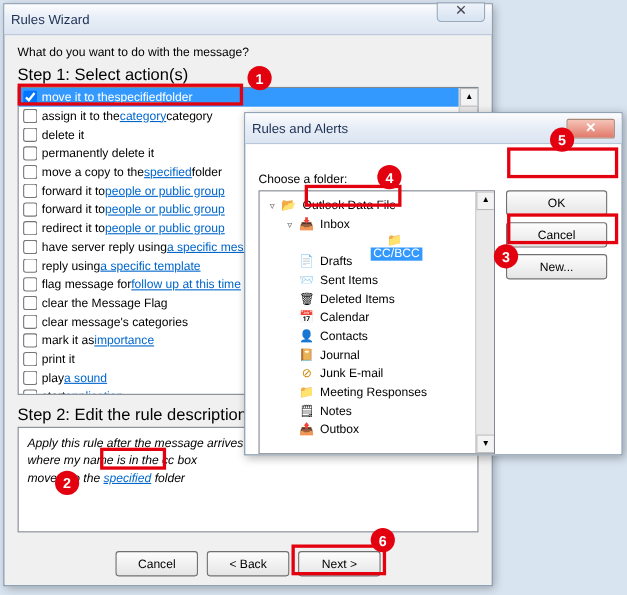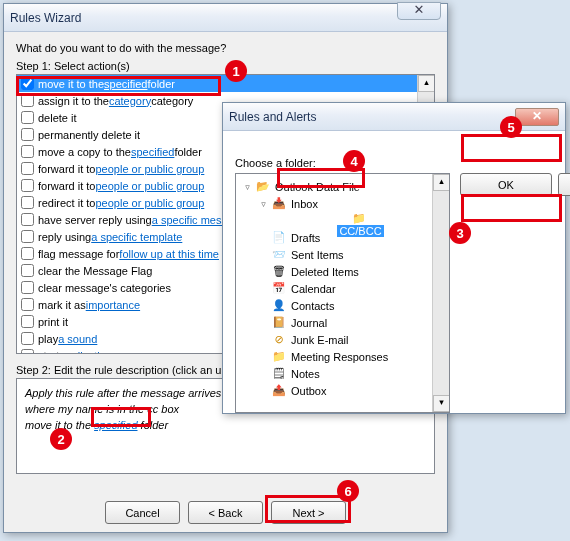--- a/index.html
+++ b/index.html
@@ -9,21 +9,21 @@
 .wiz { left: 3px; top: 3px; width: 445px; height: 530px; }
 .alert { left: 222px; top: 102px; width: 344px; height: 312px; z-index: 50; background: #fff; }
 
 .titlebar { height: 28px; background: linear-gradient(to bottom,#fcfcfd,#e8eef7 45%,#dbe5f1); border-bottom: 1px solid #b8c6d9; display: flex; align-items: center; padding: 11px 6px; position: relative; }
 .titlebar .ttl { font-size: 12px; color: #1b2f52; flex: 1; }
 .titlebar .closex { width: 44px; height: 18px; border: 1px solid #a87; border-radius: 2px; background: linear-gradient(#f5c4b8,#e2796a); color: #fff; font-weight: bold; text-align: center; line-height: 15px; font-size: 12px; cursor: pointer; }
 .titlebar .minclose { position:absolute; right:6px; top:-2px; width:44px; height:18px; border:1px solid #9ab; border-radius:0 0 4px 4px; background:linear-gradient(#eef3fa,#d7e3f2); text-align:center; line-height:14px; color:#445; cursor:pointer; font-size:13px;}
 
 .wiz-body { padding: 10px 12px 8px; }
 .q { font-size: 11px; margin-bottom: 6px; }
-.step-lbl { font-size: 11px; }
+.step-lbl { font-size: 15px; }
 
 .actions { border: 1px solid #828790; background: #fff; height: 280px; overflow: hidden; position: relative; margin-top: 2px; }
 .action-row { display: flex; align-items: center; height: 17px; padding: 0 4px; white-space: nowrap; }
 .action-row.sel { background: #3399ff; color: #fff; }
 .action-row input[type=checkbox] { margin-right: 4px; width: 13px; height: 13px; }
 .lnk { color: #0066cc; text-decoration: underline; }
 .action-row.sel .lnk { color: #fff; }
 .scroll-ghost { position: absolute; right: 0; top: 0; width: 17px; height: 100%; background: #e9e9e9; border-left: 1px solid #ccc; }
 .scroll-ghost .up, .scroll-ghost .dn { position:absolute; left:0; width:17px; height:17px; background:#f3f3f3; border:1px solid #bbb; text-align:center; line-height:13px; font-size:9px;}
 .scroll-ghost .up{top:0;} .scroll-ghost .dn{bottom:0;}
@@ -38,21 +38,21 @@
 .tree-wrap { display: flex; gap: 10px; }
 .tree { border: 1px solid #828790; background: #fff; width: 215px; height: 240px; overflow: hidden; position: relative; padding: 4px 2px; }
 .tree .scroll-ghost{height:100%;}
 .tnode { display: flex; align-items: center; height: 17px; white-space: nowrap; }
 .tw0{padding-left:4px;} .tw1{padding-left:20px;} .tw2{padding-left:36px;flex-direction:column;}
 .exp { width:11px; height:11px; margin-right:2px; display:inline-flex; align-items:center; justify-content:center; font-size:9px; color:#666; cursor:pointer;}
 .ficon { width:16px; height:14px; margin-right:3px; display:inline-flex; align-items:center; justify-content:center; font-size:12px;}
 .tnode.sel .lbl { background:#3399ff; color:#fff; padding:0 2px; }
 .lbl { padding: 0 1px; }
 
-.sidebtns { display:flex; flex-direction:row; gap:6px; width:92px; }
+.sidebtns { display:flex; flex-direction:column; gap:6px; width:92px; }
 .sidebtns .btn { width: 92px; min-width: 92px; }
 
 .annot { position: absolute; border: 3px solid #e3000f; z-index: 100; pointer-events: none; }
 .badge { position: absolute; width: 22px; height: 22px; border-radius: 50%; background: #e3000f; color: #fff; font-weight: bold; font-size: 13px; display: flex; align-items: center; justify-content: center; z-index: 101; pointer-events: none; }
 
 .fico-folder::before{content:"📁";font-size:11px;}
 .fico-open::before{content:"📂";font-size:11px;}
 .fico-inbox::before{content:"📥";font-size:11px;}
 .fico-drafts::before{content:"📄";font-size:11px;}
 .fico-sent::before{content:"📨";font-size:11px;}

